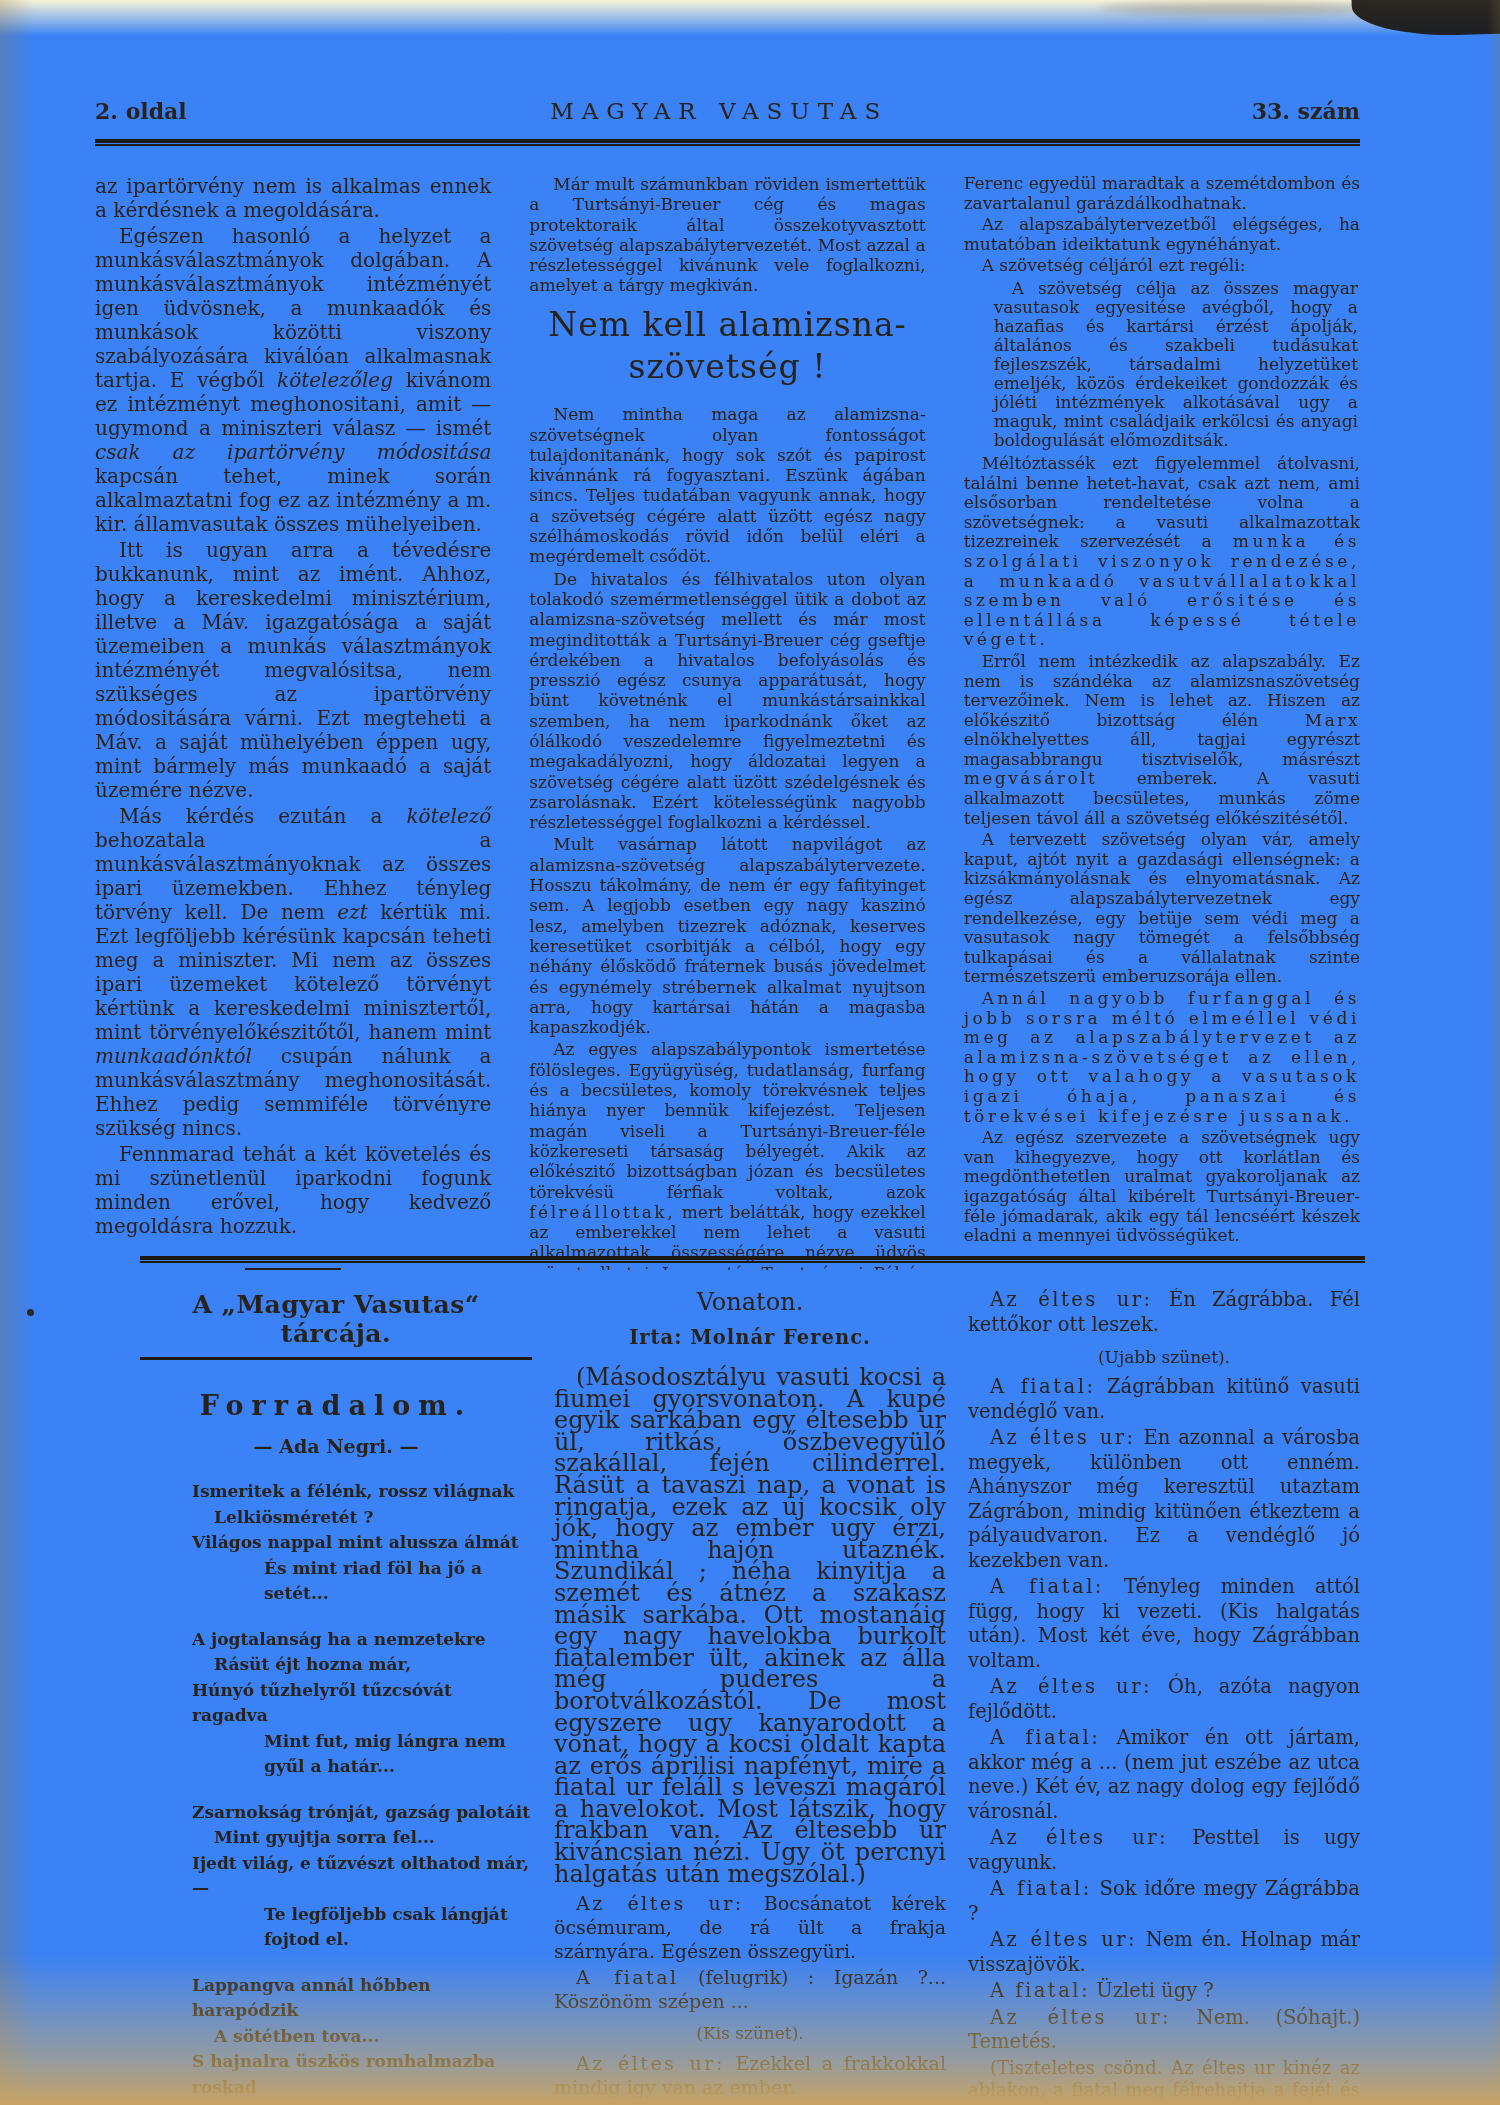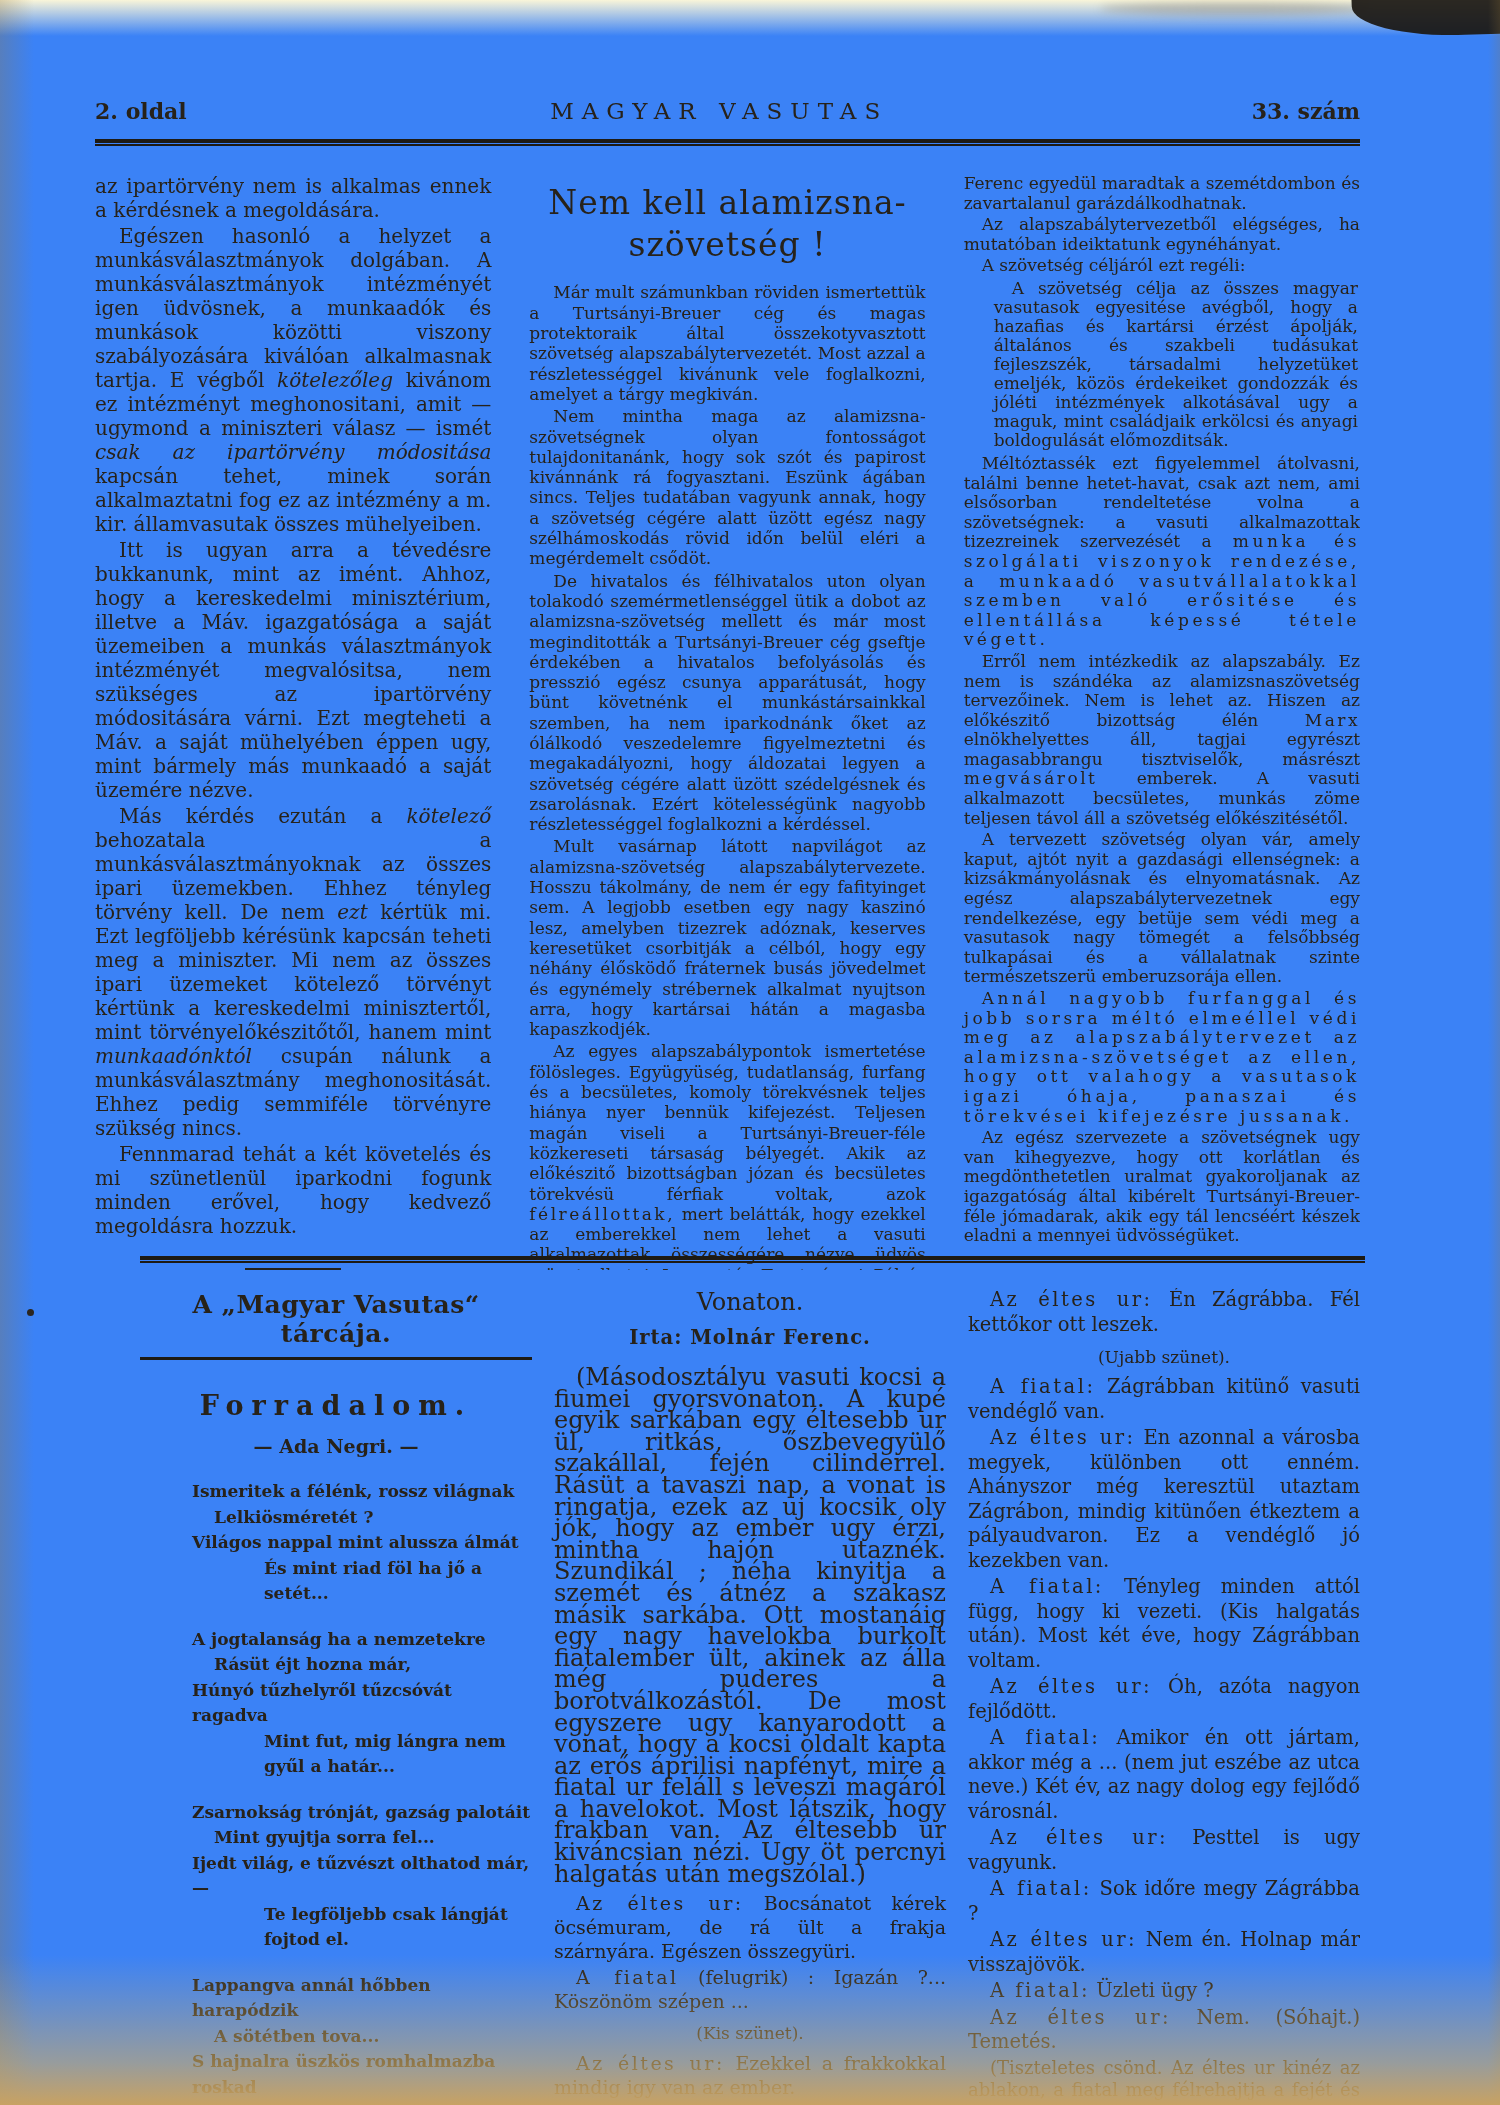--- a/index.html
+++ b/index.html
@@ -100,22 +100,22 @@
   <div class="cols-top">
     <div class="tcol1">
         <div class="blk blk-pn"><span>az ipartörvény nem is alkalmas ennek a kérdésnek a megoldására.</span></div>
         <div class="blk blk-p"><span>Egészen hasonló a helyzet a munkásválasztmányok dolgában. A munkásválasztmányok intézményét igen üdvösnek, a munkaadók és munkások közötti viszony szabályozására kiválóan alkalmasnak tartja. E végből </span><span class="s-i">kötelezőleg</span><span> kivánom ez intézményt meghonositani, amit — ugymond a miniszteri válasz — ismét </span><span class="s-i">csak az ipartörvény módositása</span><span> kapcsán tehet, minek során alkalmaztatni fog ez az intézmény a m. kir. államvasutak összes mühelyeiben.</span></div>
         <div class="blk blk-p"><span>Itt is ugyan arra a tévedésre bukkanunk, mint az imént. Ahhoz, hogy a kereskedelmi minisztérium, illetve a Máv. igazgatósága a saját üzemeiben a munkás választmányok intézményét megvalósitsa, nem szükséges az ipartörvény módositására várni. Ezt megteheti a Máv. a saját mühelyében éppen ugy, mint bármely más munkaadó a saját üzemére nézve.</span></div>
         <div class="blk blk-p"><span>Más kérdés ezután a </span><span class="s-i">kötelező</span><span> behozatala a munkásválasztmányoknak az összes ipari üzemekben. Ehhez tényleg törvény kell. De nem </span><span class="s-i">ezt</span><span> kértük mi. Ezt legföljebb kérésünk kapcsán teheti meg a miniszter. Mi nem az összes ipari üzemeket kötelező törvényt kértünk a kereskedelmi minisztertől, mint törvényelőkészitőtől, hanem mint </span><span class="s-i">munkaadónktól</span><span> csupán nálunk a munkásválasztmány meghonositását. Ehhez pedig semmiféle törvényre szükség nincs.</span></div>
         <div class="blk blk-p"><span>Fennmarad tehát a két követelés és mi szünetlenül iparkodni fogunk minden erővel, hogy kedvező megoldásra hozzuk.</span></div>
         <div class="blk blk-rule-s"></div>
       </div>
     <div class="tcol2">
+        <div class="blk blk-p"><span>Már mult számunkban röviden ismertettük a Turtsányi-Breuer cég és magas protektoraik által összekotyvasztott szövetség alapszabálytervezetét. Most azzal a részletességgel kivánunk vele foglalkozni, amelyet a tárgy megkiván.</span></div>
         <div class="blk blk-h1">Nem kell alamizsna-szövetség !</div>
-        <div class="blk blk-p"><span>Már mult számunkban röviden ismertettük a Turtsányi-Breuer cég és magas protektoraik által összekotyvasztott szövetség alapszabálytervezetét. Most azzal a részletességgel kivánunk vele foglalkozni, amelyet a tárgy megkiván.</span></div>
         <div class="blk blk-p"><span>Nem mintha maga az alamizsna-szövetségnek olyan fontosságot tulajdonitanánk, hogy sok szót és papirost kivánnánk rá fogyasztani. Eszünk ágában sincs. Teljes tudatában vagyunk annak, hogy a szövetség cégére alatt üzött egész nagy szélhámoskodás rövid időn belül eléri a megérdemelt csődöt.</span></div>
         <div class="blk blk-p"><span>De hivatalos és félhivatalos uton olyan tolakodó szemérmetlenséggel ütik a dobot az alamizsna-szövetség mellett és már most meginditották a Turtsányi-Breuer cég gseftje érdekében a hivatalos befolyásolás és presszió egész csunya apparátusát, hogy bünt követnénk el munkástársainkkal szemben, ha nem iparkodnánk őket az ólálkodó veszedelemre figyelmeztetni és megakadályozni, hogy áldozatai legyen a szövetség cégére alatt üzött szédelgésnek és zsarolásnak. Ezért kötelességünk nagyobb részletességgel foglalkozni a kérdéssel.</span></div>
         <div class="blk blk-p"><span>Mult vasárnap látott napvilágot az alamizsna-szövetség alapszabálytervezete. Hosszu tákolmány, de nem ér egy fafityinget sem. A legjobb esetben egy nagy kaszinó lesz, amelyben tizezrek adóznak, keserves keresetüket csorbitják a célból, hogy egy néhány élősködő fráternek busás jövedelmet és egynémely strébernek alkalmat nyujtson arra, hogy kartársai hátán a magasba kapaszkodjék.</span></div>
         <div class="blk blk-p"><span>Az egyes alapszabálypontok ismertetése fölösleges. Együgyüség, tudatlanság, furfang és a becsületes, komoly törekvésnek teljes hiánya nyer bennük kifejezést. Teljesen magán viseli a Turtsányi-Breuer-féle közkereseti társaság bélyegét. Akik az előkészitő bizottságban józan és becsületes törekvésü férfiak voltak, azok </span><span class="s-sp">félreállottak,</span><span> mert belátták, hogy ezekkel az emberekkel nem lehet a vasuti alkalmazottak összességére nézve üdvös müvet alkotni. Igy azután </span><span class="s-sp">Turtsányi</span><span> Pál és </span><span class="s-sp">Breuer-Barabás</span></div>
       </div>
     <div class="tcol3">
         <div class="blk blk-pn"><span>Ferenc egyedül maradtak a szemétdombon és zavartalanul garázdálkodhatnak.</span></div>
         <div class="blk blk-p"><span>Az alapszabálytervezetből elégséges, ha mutatóban ideiktatunk egynéhányat.</span></div>
         <div class="blk blk-p"><span>A szövetség céljáról ezt regéli:</span></div>
         <div class="blk blk-q"><span>A szövetség célja az összes magyar vasutasok egyesitése avégből, hogy a hazafias és kartársi érzést ápolják, általános és szakbeli tudásukat fejleszszék, társadalmi helyzetüket emeljék, közös érdekeiket gondozzák és jóléti intézmények alkotásával ugy a maguk, mint családjaik erkölcsi és anyagi boldogulását előmozditsák.</span></div>

